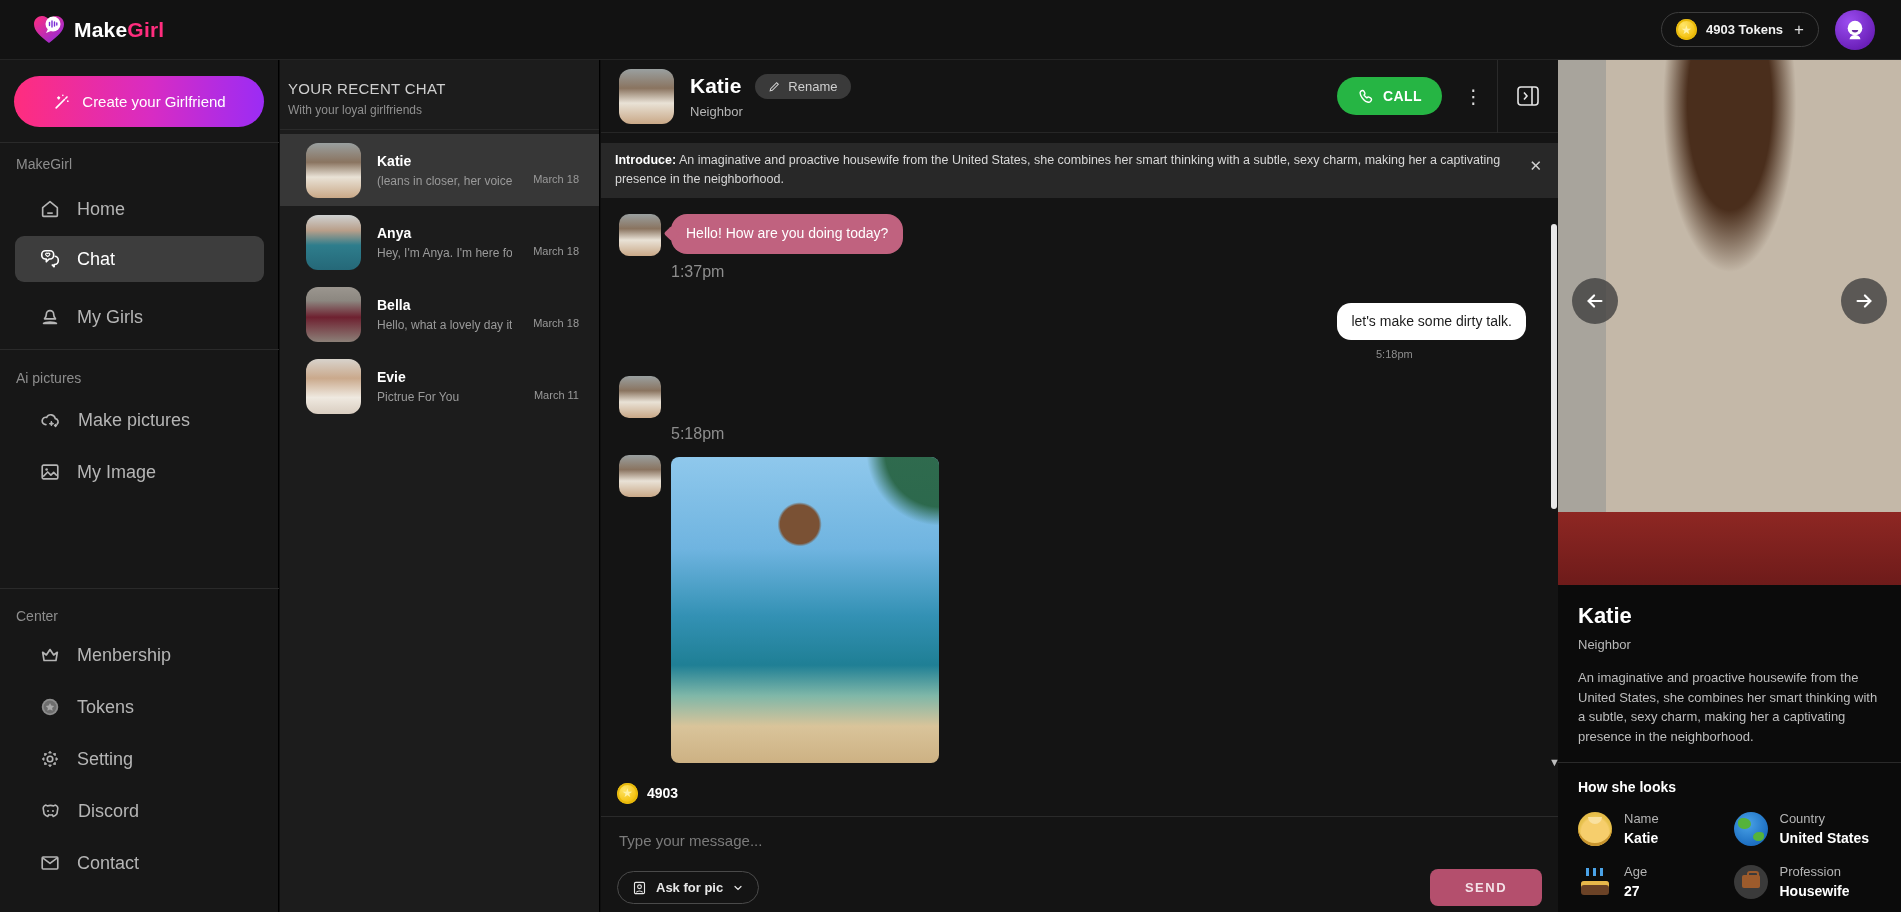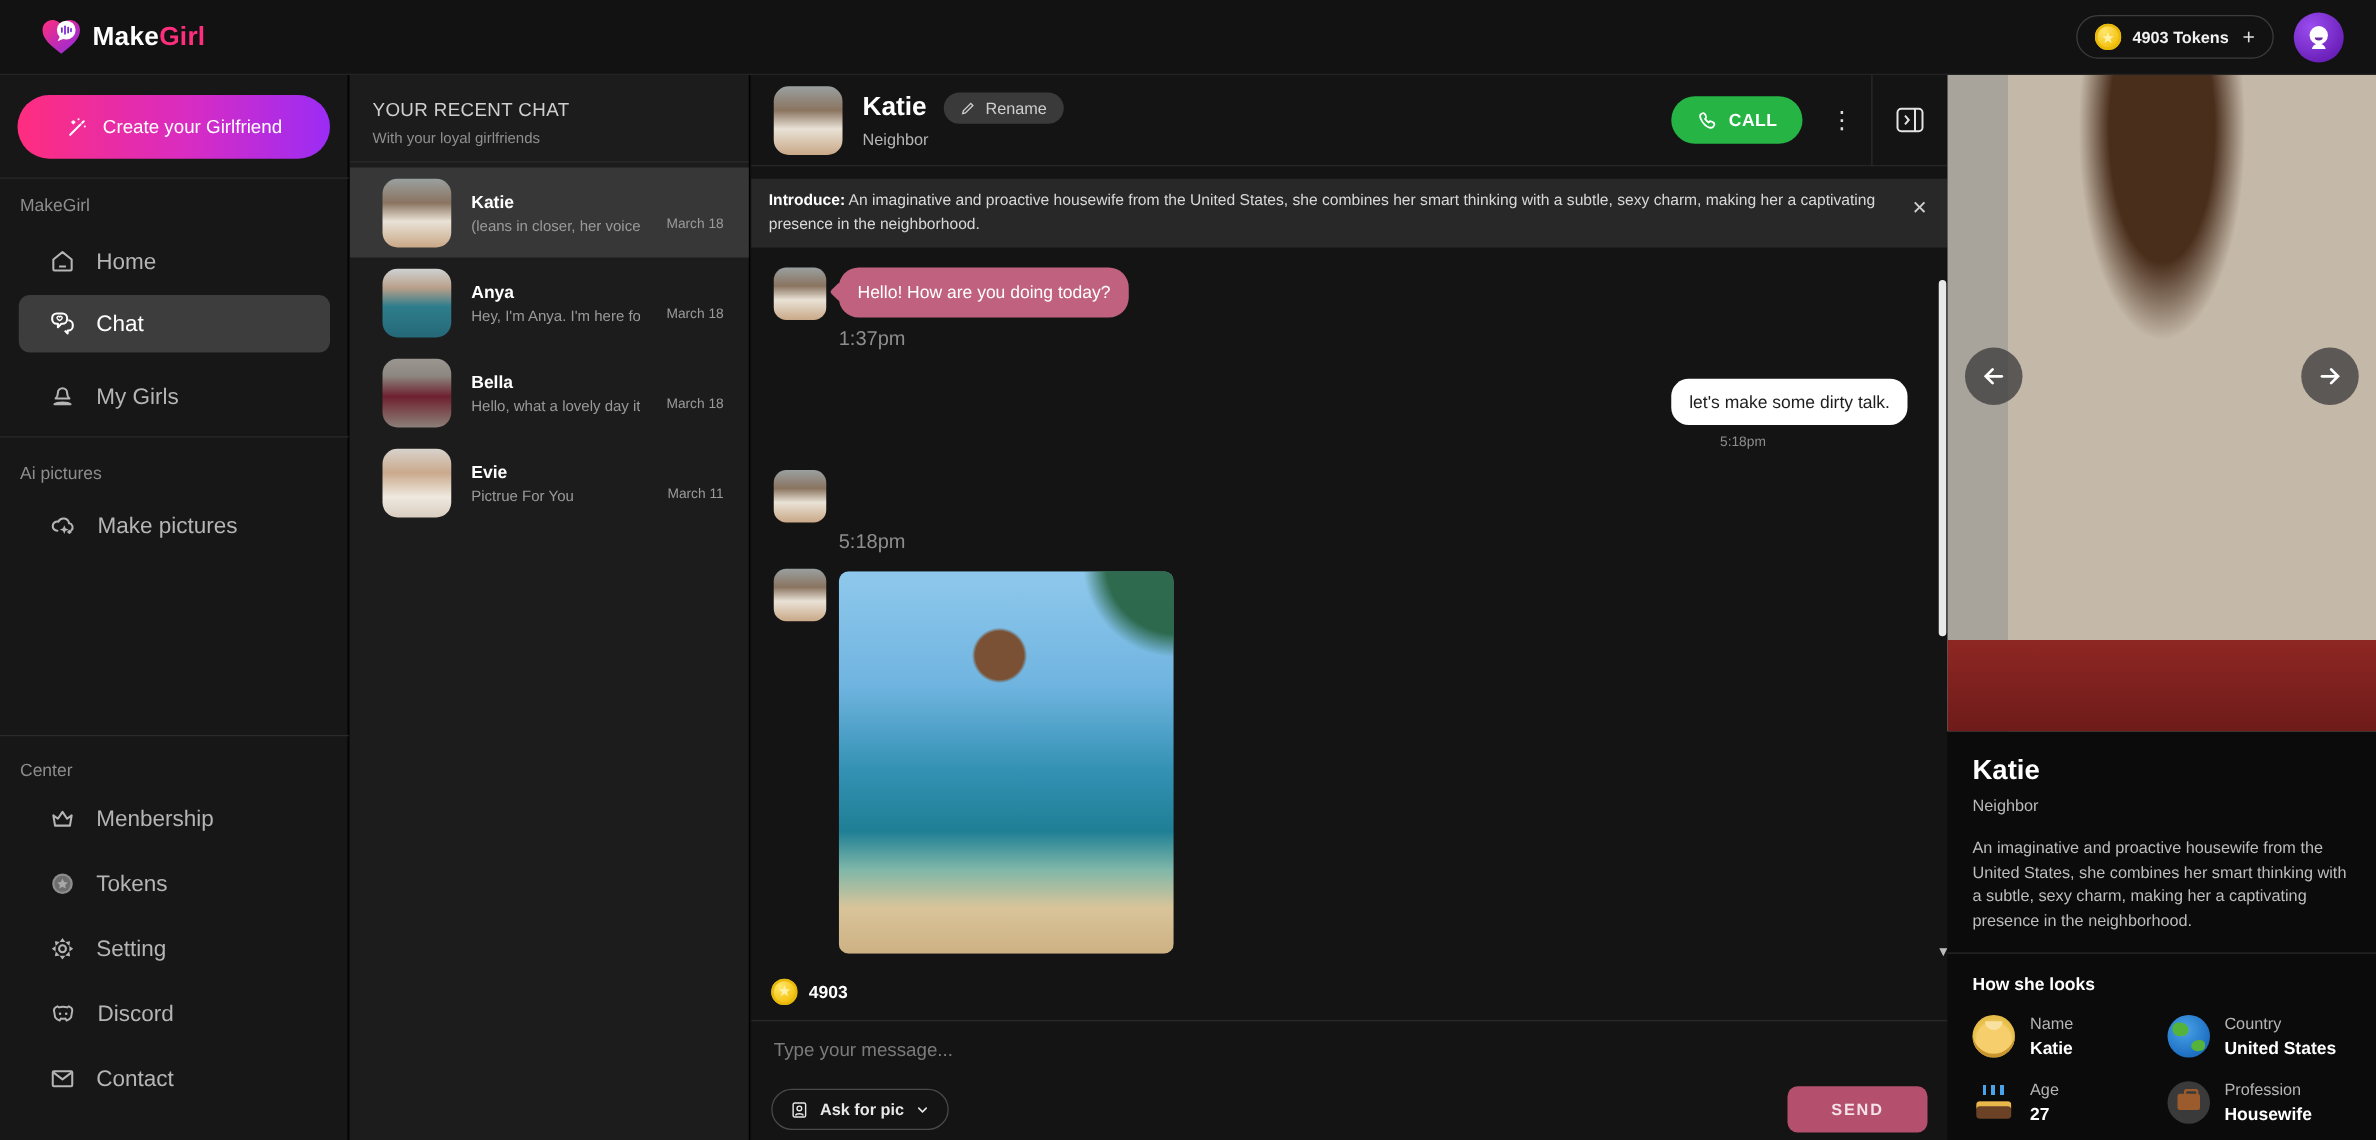--- a/index.html
+++ b/index.html
@@ -37,21 +37,21 @@
   .section-label { position:absolute; left:16px; font-size:14px; color:#8d8d8d; }
   .nav-item { position:absolute; left:15px; width:249px; height:46px; border-radius:9px;
     display:flex; align-items:center; gap:16px; padding-left:24px; cursor:pointer; color:#b5b5b5; }
   .nav-item .nav-label { font-size:18px; }
   .nav-item.active { background:#3d3d3d; color:#fff; }
   .nav-item svg { flex:0 0 auto; }
 
   
   .chatlist { position:absolute; left:280px; top:60px; width:320px; height:852px;
     background:#1c1c1c; border-right:1px solid #000; }
-  .cl-head { padding:20px 18px 12px 18px; border-bottom:1px solid #2a2a2a; }
+  .cl-head { padding:20px 18px 12px 8px; border-bottom:1px solid #2a2a2a; }
   .cl-title { font-size:15px; color:#cfcfcf; letter-spacing:.3px; }
   .cl-sub { font-size:12px; color:#8f8f8f; margin-top:6px; }
   .chat-row { position:relative; height:72px; display:flex; align-items:center;
     padding:0 20px 0 26px; cursor:pointer; }
   .chat-row.active { background:#373737; }
   .chat-av { width:55px; height:55px; border-radius:12px; flex:0 0 auto; }
   .chat-meta { margin-left:16px; min-width:0; flex:1; }
   .chat-name { font-size:14px; font-weight:bold; color:#fff; }
   .chat-prev { font-size:12px; color:#9a9a9a; margin-top:5px; white-space:nowrap;
     overflow:hidden; max-width:135px; }
@@ -282,20 +282,28 @@
   <div class="nav-item" style="top:337px">
     <svg width="23" height="22" viewBox="0 0 24 24" fill="none" stroke="#b5b5b5" stroke-width="1.8" stroke-linecap="round">
       <path d="M7 17 a4 4 0 1 1 .8 -7.9 a5 5 0 0 1 9.4 1.4 a3.5 3.5 0 0 1 2 6"></path>
       <path d="M13 13.5 l.7 1.8 l1.8 .7 l-1.8 .7 l-.7 1.8 l-.7 -1.8 l-1.8 -.7 l1.8 -.7 Z" fill="#b5b5b5" stroke-width="1"></path>
       <line x1="17.5" y1="17" x2="17.5" y2="19"></line>
         <line x1="16.5" y1="18" x2="18.5" y2="18"></line>
     </svg>
     <span class="nav-label">Make pictures</span>
   </div>
 
+  <div class="nav-item" style="top:389px">
+    <svg width="22" height="22" viewBox="0 0 24 24" fill="none" stroke="#b5b5b5" stroke-width="1.8" stroke-linejoin="round">
+      <rect x="3.5" y="4.5" width="17" height="15" rx="1.5"></rect>
+      <circle cx="8.3" cy="9.2" r="1.4" fill="#b5b5b5" stroke="none"></circle>
+      <path d="M4.5 17 l5 -5 l3.5 3.5 l3 -3 l3.5 3.5"></path>
+    </svg>
+    <span class="nav-label">My Image</span>
+  </div>
 
   <div class="side-div" style="top:528px"></div>
   <div class="section-label" style="top:548px">Center</div>
 
   <div class="nav-item" style="top:572px">
     <svg width="22" height="22" viewBox="0 0 24 24" fill="none" stroke="#b5b5b5" stroke-width="1.8" stroke-linejoin="round">
       <path d="M4 9 l4 3 l4 -6 l4 6 l4 -3 l-1.5 9 h-13 Z"></path>
     </svg>
     <span class="nav-label">Menbership</span>
   </div>

